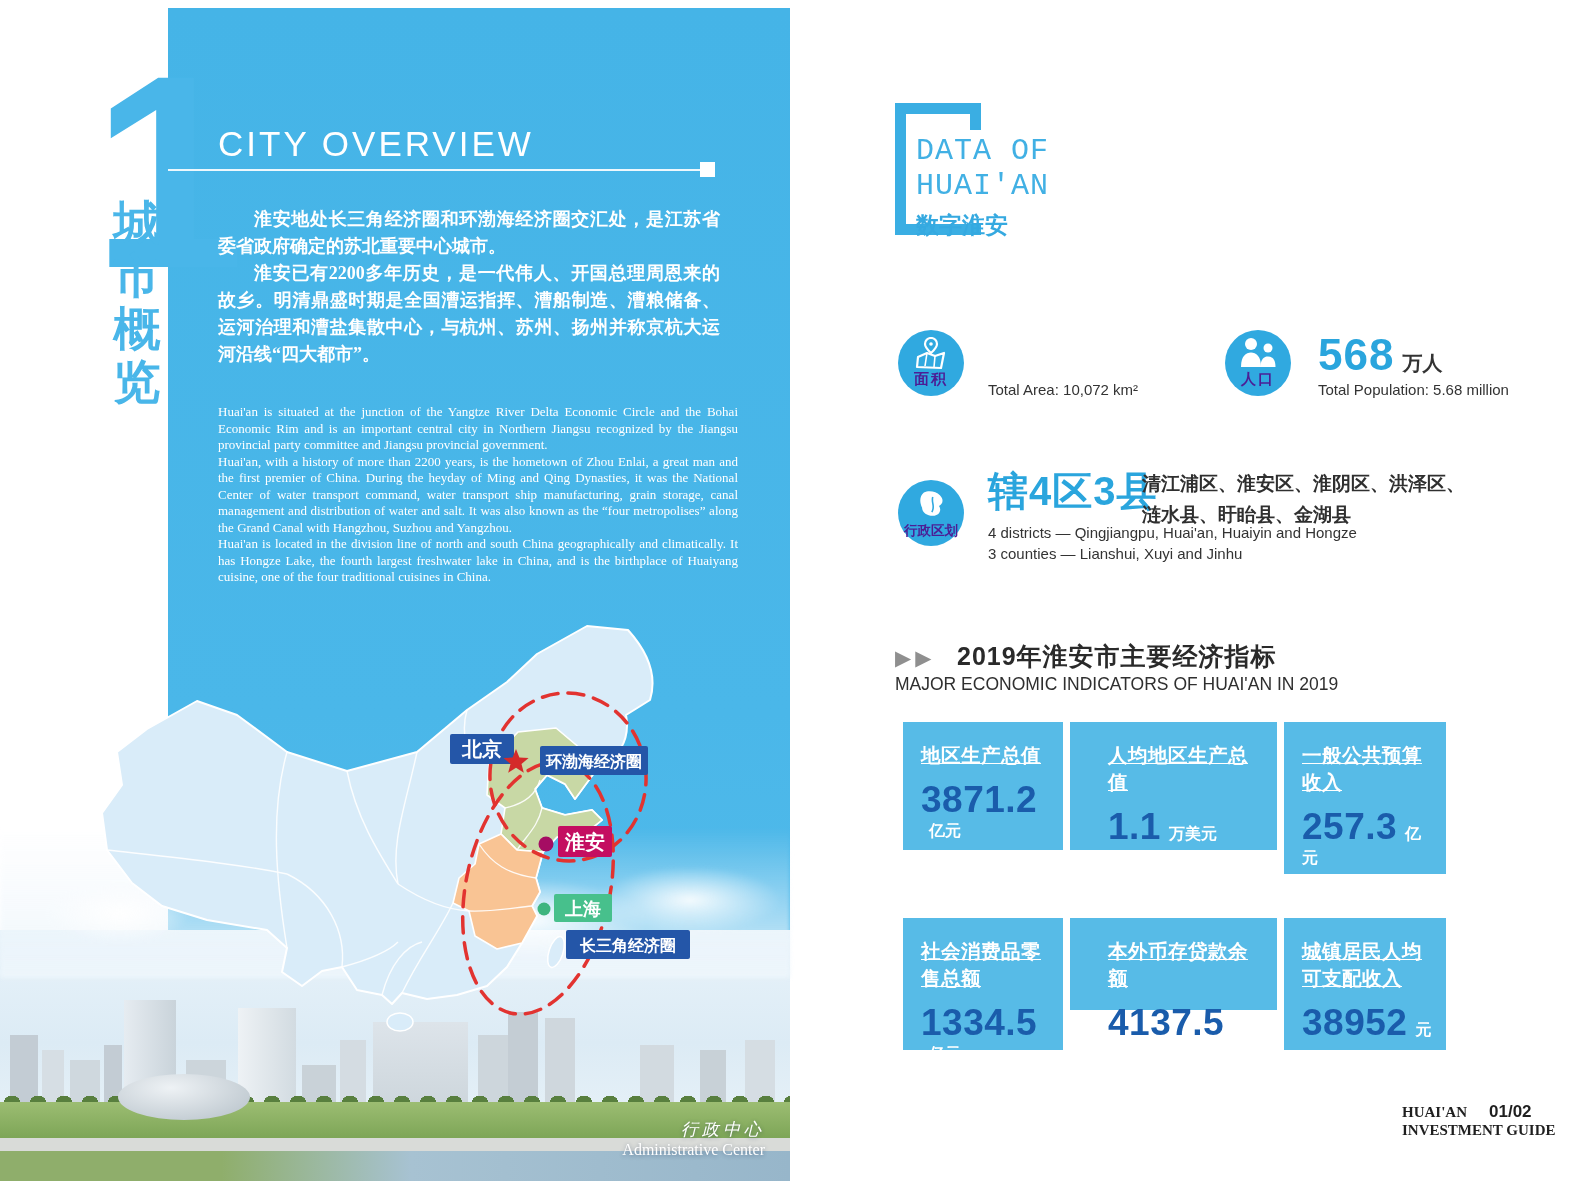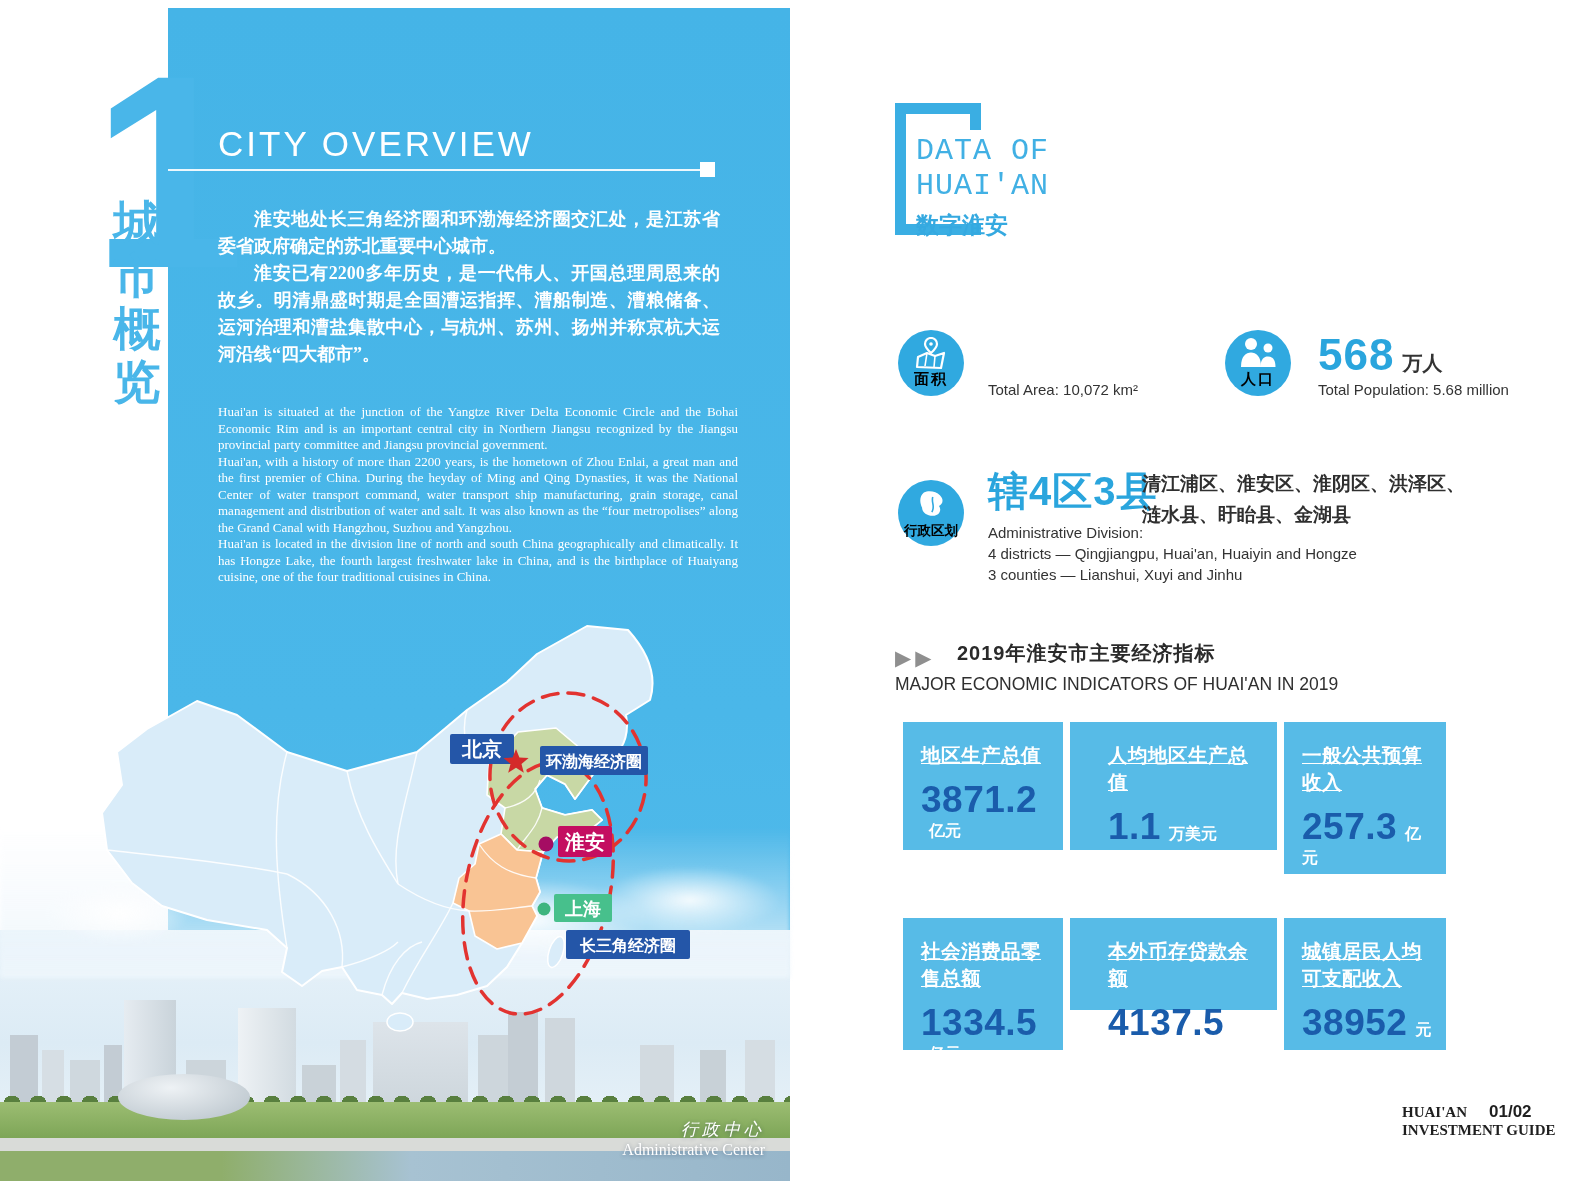--- a/index.html
+++ b/index.html
@@ -67,21 +67,21 @@
 
   
   .bracket { position:absolute; z-index:2; background:#3aaee3; }
   .data-header-text { position:absolute; left:916px; top:134px; z-index:3;font-family:Liberation Mono, monospace; }
   .data-header-text .dh-line { font-size:30px; line-height:35px; letter-spacing:1px;
                                color:#41b0e4; }
   .data-header-text .dh-cn { margin-top:6px; font-size:23px; font-weight:bold; color:#35a9e0; }
 
   .stat-circle { position:absolute; width:66px; height:66px; border-radius:50%;
                  background:#30a9e0; z-index:2; text-align:center; }
-  .stat-circle .circ-label { position:absolute; bottom:7px; width:100%; color:#000000;
+  .stat-circle .circ-label { position:absolute; bottom:7px; width:100%; color:#4c1d95;
                              font-weight:bold; font-size:15px; letter-spacing:2px; }
   .stat-circle.admin .circ-label { letter-spacing:0; font-size:13.5px; bottom:6px; }
   .stat-circle svg { margin-top:7px; }
   .stat-circle.admin svg { margin-top:9px; }
 
   .big-num { font-size:44px; font-weight:bold; color:#2aa5dd; letter-spacing:1px; }
   .num-unit { font-size:20px; font-weight:bold; color:#333; margin-left:8px; }
   .stat-caption { font-size:15px; color:#333; }
 
   .area-num { position:absolute; left:988px; top:330px; z-index:2; }
@@ -91,21 +91,21 @@
 
   .admin-headline { position:absolute; left:988px; top:464px; font-size:40px; font-weight:bold;
                     color:#2aa5dd; z-index:2; letter-spacing:1px; }
   .admin-list { position:absolute; left:1142px; top:468px; z-index:2; font-size:19px;
                 font-weight:bold; color:#2f2f2f; line-height:31px; }
   .admin-cap { position:absolute; left:988px; top:522px; z-index:2; font-size:15px;
                color:#333; line-height:21px; }
 
   .ind-header { position:absolute; left:895px; top:640px; z-index:2; }
   .ind-arrows { position:absolute; left:0; top:6px; color:#8f8f8f; font-size:21px; letter-spacing:4px; }
-  .ind-title { position:absolute; left:62px; top:0; font-size:20px; font-weight:bold; color:#2a2a2a;
+  .ind-title { position:absolute; left:62px; top:0; font-size:25px; font-weight:bold; color:#2a2a2a;
                white-space:nowrap; letter-spacing:1px; }
   .ind-sub { position:absolute; left:0; top:34px; font-size:17.5px; color:#2f2f2f; white-space:nowrap; }
 
   .stat-box { position:absolute; background:#57bbe7; z-index:2; padding:20px 14px 12px 18px;
               color:#fff; }
   .stat-box .box-title { font-size:19.5px; font-weight:bold; letter-spacing:.5px;text-decoration:underline; }
   .stat-box .box-value { margin-top:10px; }
   .stat-box .box-num { font-size:37px; font-weight:bold; color:#1a5cab; letter-spacing:.5px; }
   .stat-box .box-unit { font-size:16px; font-weight:bold; color:#fff; margin-left:8px; }
   .stat-box .box-cap { margin-top:10px; font-size:12.5px; line-height:1.35; }
@@ -271,21 +271,20 @@
       <path d="M20,9 C18,15 23,19 19,26" stroke="#30a9e0" stroke-width="1.8" fill="none"></path>
     </svg>
     <div class="circ-label">行政区划</div>
   </div>
   <div class="admin-headline">辖4区3县</div>
   <div class="admin-list">
     <div>清江浦区、淮安区、淮阴区、洪泽区、</div>
     <div>涟水县、盱眙县、金湖县</div>
   </div>
   <div class="admin-cap">
-    <div>Administrative Division:</div>
     <div>4 districts — Qingjiangpu, Huai'an, Huaiyin and Hongze</div>
     <div>3 counties — Lianshui, Xuyi and Jinhu</div>
   </div>
 
   <div class="ind-header">
     <div class="ind-arrows">▶▶</div>
     <div class="ind-title">2019年淮安市主要经济指标</div>
     <div class="ind-sub">MAJOR ECONOMIC INDICATORS OF HUAI'AN IN 2019</div>
   </div>
 

